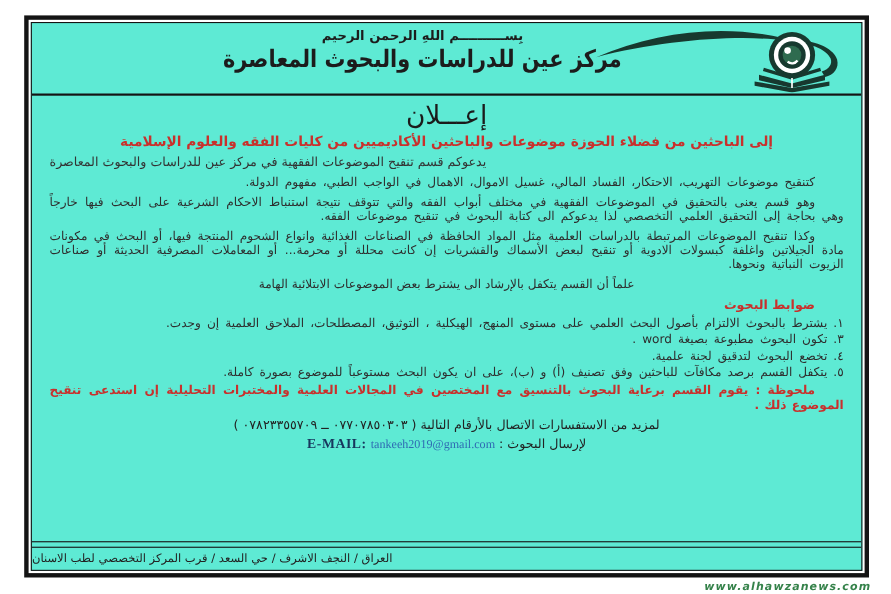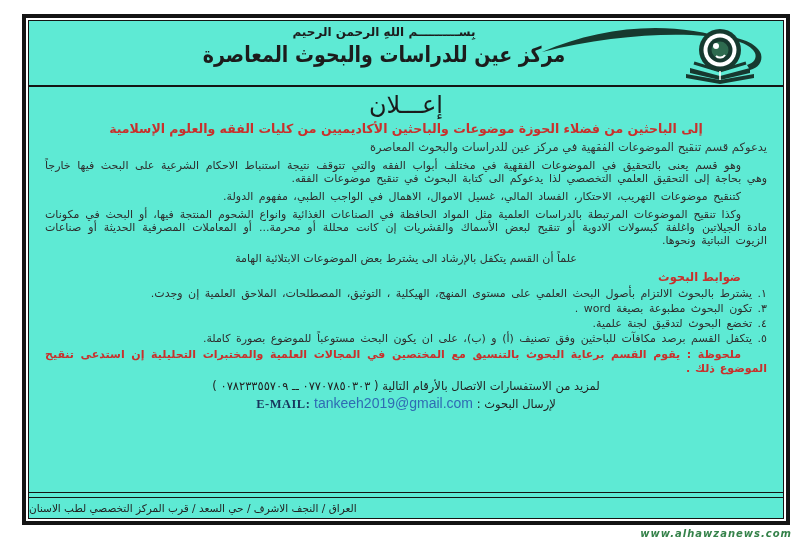--- a/index.html
+++ b/index.html
@@ -17,36 +17,36 @@
   .orgname{font-size:19px;font-weight:bold;line-height:24px;margin-top:2px;
            transform:scaleY(1.15);}
   .logo{position:absolute;right:6px;top:1px;}
 
   
   .content{flex:1 1 auto;padding:3px 16px 0 16px;direction:rtl;overflow:hidden;}
   .title{text-align:center;font-size:24px;line-height:28px;color:#1b1b1b;
          font-family:"DejaVu Sans",sans-serif;margin:1px 0 2px;}
   .aud{ text-align:center;font-size:12.5px;font-weight:bold;color:#c9302c;
         line-height:16px;margin:2px 0 3px;}
-  .invite{text-align:right;font-size:11.5px;color:#333;line-height:15px;margin:0 0 4px;}
+  .invite{text-align:left;font-size:11.5px;color:#333;line-height:15px;margin:0 0 4px;}
   .para{font-size:11px;line-height:13px;text-align:justify;margin:0 0 5px;
         text-indent:26px;word-spacing:2px;}
   .cnote{text-align:center;font-size:11px;line-height:14px;margin:1px 0 4px;}
   .ghead{color:#c9302c;font-weight:bold;font-size:11.5px;line-height:14px;
          text-indent:26px;margin:0 0 3px;}
   .glist{margin:0 0 3px;}
   .gitem{font-size:11px;line-height:13px;text-align:justify;margin:0 0 2px;word-spacing:2px;}
   .gitem .num{font-weight:normal;}
   .rednote{color:#c9302c;font-weight:bold;font-size:11px;line-height:13.5px;
            text-align:justify;text-indent:26px;margin:3px 0 4px;word-spacing:1px;}
   .cline{text-align:center;font-size:11.5px;line-height:15px;margin:2px 0;color:#222;}
   .email-label{font-family:"Liberation Serif","DejaVu Serif",serif;font-weight:bold;
                color:#17365d;font-size:12.5px;letter-spacing:.5px;}
-  .email-addr{font-family:Liberation Sans, sans-serif;color:#2f6bb3;
-              font-size:14px;}
+  .email-addr{font-family:Liberation Serif, serif;color:#2f6bb3;
+              font-size:11px;}
 
   
   .sep{flex:0 0 auto;height:2px;border-top:1px solid #141414;}
   .addr{flex:0 0 auto;border-top:1px solid #141414;margin-top:2px;height:20px;
         display:flex;align-items:center;justify-content:flex-start;}
   .addr span{font-size:10.5px;color:#222;direction:rtl;}
 
   .weburl{position:absolute;right:18px;bottom:1px;font-size:10px;font-weight:bold;
           color:#35824a;letter-spacing:1px;font-style:italic;}
 </style>
@@ -85,23 +85,23 @@
       </div>
 
       <div class="content" dir="rtl">
 
         <div class="title">إعـــلان</div>
 
         <div class="aud">إلى الباحثين من فضلاء الحوزة موضوعات والباحثين الأكاديميين من كليات الفقه والعلوم الإسلامية</div>
 
         <div class="invite">يدعوكم قسم تنقيح الموضوعات الفقهية في مركز عين للدراسات والبحوث المعاصرة</div>
 
+        <div class="para">كتنقيح موضوعات التهريب، الاحتكار، الفساد المالي، غسيل الاموال، الاهمال في الواجب الطبي، مفهوم الدولة.</div>
+
         <div class="para">وهو قسم يعنى بالتحقيق في الموضوعات الفقهية في مختلف أبواب الفقه والتي تتوقف نتيجة استنباط الاحكام الشرعية على البحث فيها خارجاً وهي بحاجة إلى التحقيق العلمي التخصصي لذا يدعوكم الى كتابة البحوث في تنقيح موضوعات الفقه.</div>
-
-        <div class="para">كتنقيح موضوعات التهريب، الاحتكار، الفساد المالي، غسيل الاموال، الاهمال في الواجب الطبي، مفهوم الدولة.</div>
 
         <div class="para">وكذا تنقيح الموضوعات المرتبطة بالدراسات العلمية مثل المواد الحافظة في الصناعات الغذائية وانواع الشحوم المنتجة فيها، أو البحث في مكونات مادة الجيلاتين واغلفة كبسولات الادوية أو تنقيح لبعض الأسماك والقشريات إن كانت محللة أو محرمة... أو المعاملات المصرفية الحديثة أو صناعات الزيوت النباتية ونحوها.</div>
 
         <div class="cnote">علماً أن القسم يتكفل بالإرشاد الى يشترط بعض الموضوعات الابتلائية الهامة</div>
 
         <div class="ghead">ضوابط البحوث</div>
 
         <div class="glist">
           <div class="gitem">
             <span class="num">١.</span>

